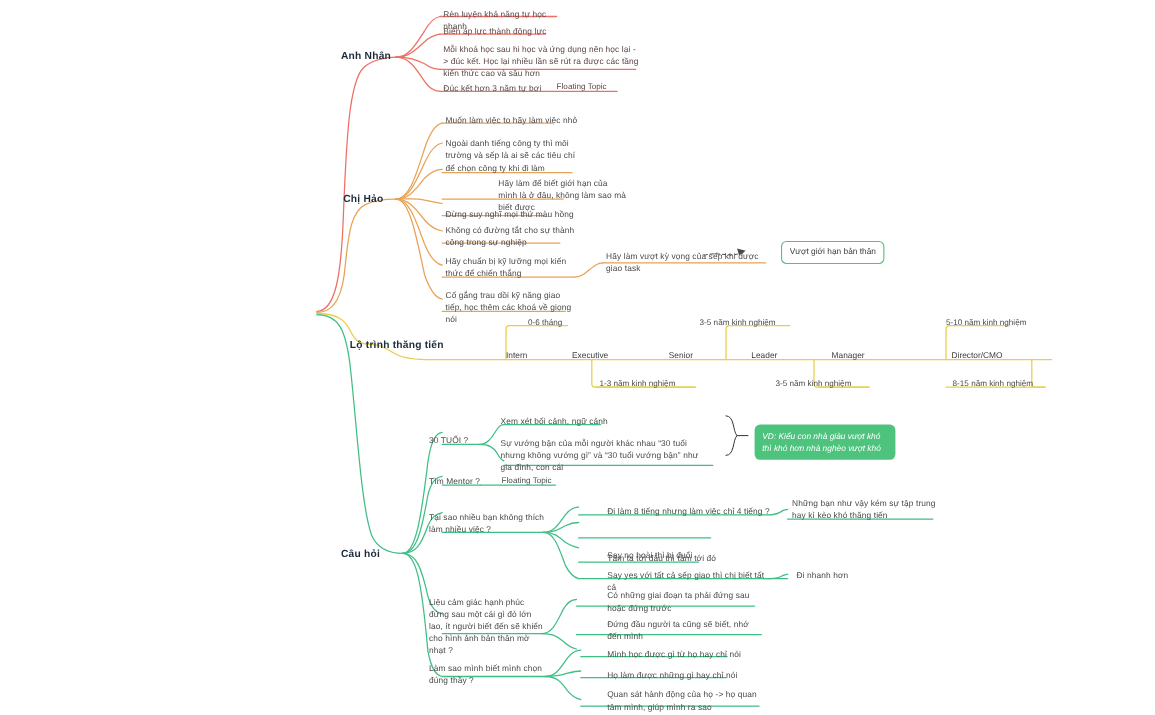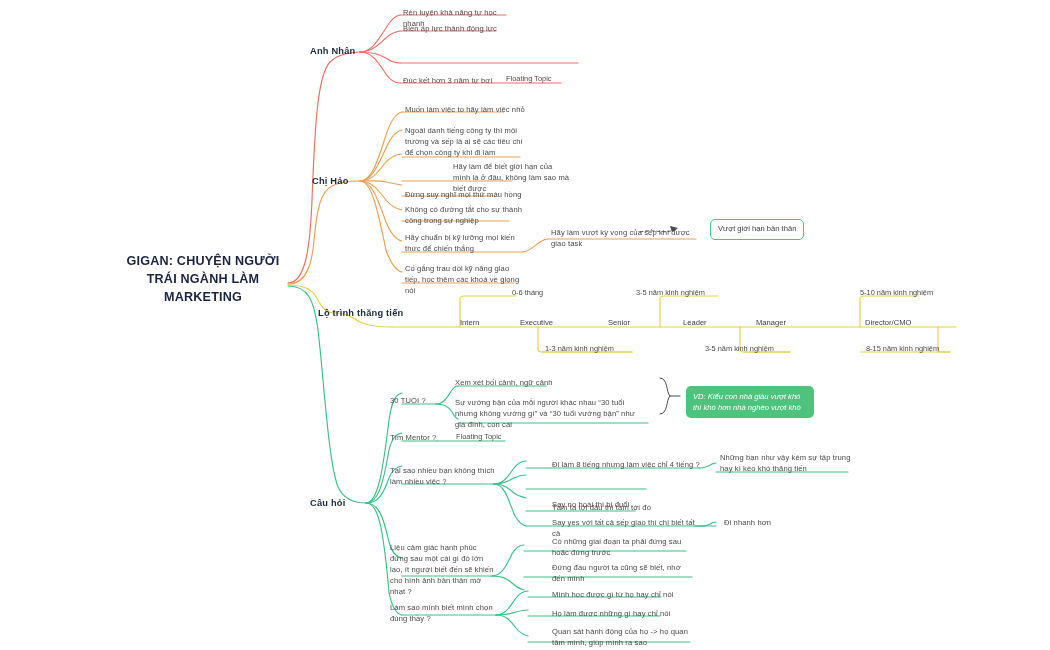--- a/index.html
+++ b/index.html
@@ -158,26 +158,26 @@
         <path d="M528,642 L690,642"></path>
       </g>
 
       <g stroke="#333333" stroke-width="0.9">
         <path d="M660,378 C668,378 666,392 670,396 C666,400 668,414 660,414"></path>
         <path d="M670,396 L680,396"></path>
       </g>
     </g>
   </svg>
 
-  <div class="node" id="center-title">GIGAN: CHUYỆN NGƯỜI TRÁI NGÀNH LÀM MARKETING</div>
 
   <div class="node branch-title" style="left:310px;top:46px;">Anh Nhân</div>
 
   <div class="node leaf red" style="left:401px;top:6px;width:120px;">Rèn luyện khả năng tự học nhanh</div>
   <div class="node leaf red" style="left:401px;top:22px;width:120px;">Biến áp lực thành động lực</div>
+  <div class="node leaf red" style="left:401px;top:38px;width:182px;">Mỗi khoá học sau hi học và ứng dụng nên học lại -&gt; đúc kết. Học lại nhiều lần sẽ rút ra được các tầng kiến thức cao và sâu hơn</div>
   <div class="node leaf red" style="left:401px;top:74px;width:120px;">Đúc kết hơn 3 năm tự bơi</div>
   <div class="float-tag red" style="left:506px;top:74px;">Floating Topic</div>
 
   <div class="node branch-title" style="left:312px;top:176px;">Chị Hảo</div>
 
   <div class="node leaf" style="left:403px;top:103px;width:130px;">Muốn làm việc to hãy làm việc nhỏ</div>
   <div class="node leaf" style="left:403px;top:124px;width:122px;">Ngoài danh tiếng công ty thì môi trường và sếp là ai sẽ các tiêu chí để chọn công ty khi đi làm</div>
   <div class="node leaf" style="left:403px;top:160px;width:122px;margin-left:48px;">Hãy làm để biết giới hạn của mình là ở đâu, không làm sao mà biết được</div>
   <div class="node leaf" style="left:403px;top:188px;width:122px;">Đừng suy nghĩ mọi thứ màu hồng</div>
   <div class="node leaf" style="left:403px;top:203px;width:122px;">Không có đường tắt cho sự thành công trong sự nghiệp</div>
@@ -190,21 +190,21 @@
 
   <div class="node branch-title" style="left:318px;top:308px;">Lộ trình thăng tiến</div>
 
   <div class="ladder-stage" style="left:460px;top:318px;">Intern</div>
   <div class="ladder-stage" style="left:520px;top:318px;">Executive</div>
   <div class="ladder-stage" style="left:608px;top:318px;">Senior</div>
   <div class="ladder-stage" style="left:683px;top:318px;">Leader</div>
   <div class="ladder-stage" style="left:756px;top:318px;">Manager</div>
   <div class="ladder-stage" style="left:865px;top:318px;">Director/CMO</div>
 
-  <div class="ladder-label" style="left:480px;top:288px;margin-left:32px;">0-6 tháng</div>
+  <div class="ladder-label" style="left:480px;top:288px;">0-6 tháng</div>
   <div class="ladder-label" style="left:636px;top:288px;">3-5 năm kinh nghiệm</div>
   <div class="ladder-label" style="left:828px;top:288px;padding-left:32px;">5-10 năm kinh nghiệm</div>
 
   <div class="ladder-label" style="left:545px;top:344px;">1-3 năm kinh nghiệm</div>
   <div class="ladder-label" style="left:705px;top:344px;">3-5 năm kinh nghiệm</div>
   <div class="ladder-label" style="left:866px;top:344px;">8-15 năm kinh nghiệm</div>
 
   <div class="node branch-title" style="left:310px;top:498px;">Câu hỏi</div>
 
   <div class="node leaf" style="left:388px;top:394px;width:60px;">30 TUỔI ?</div>

